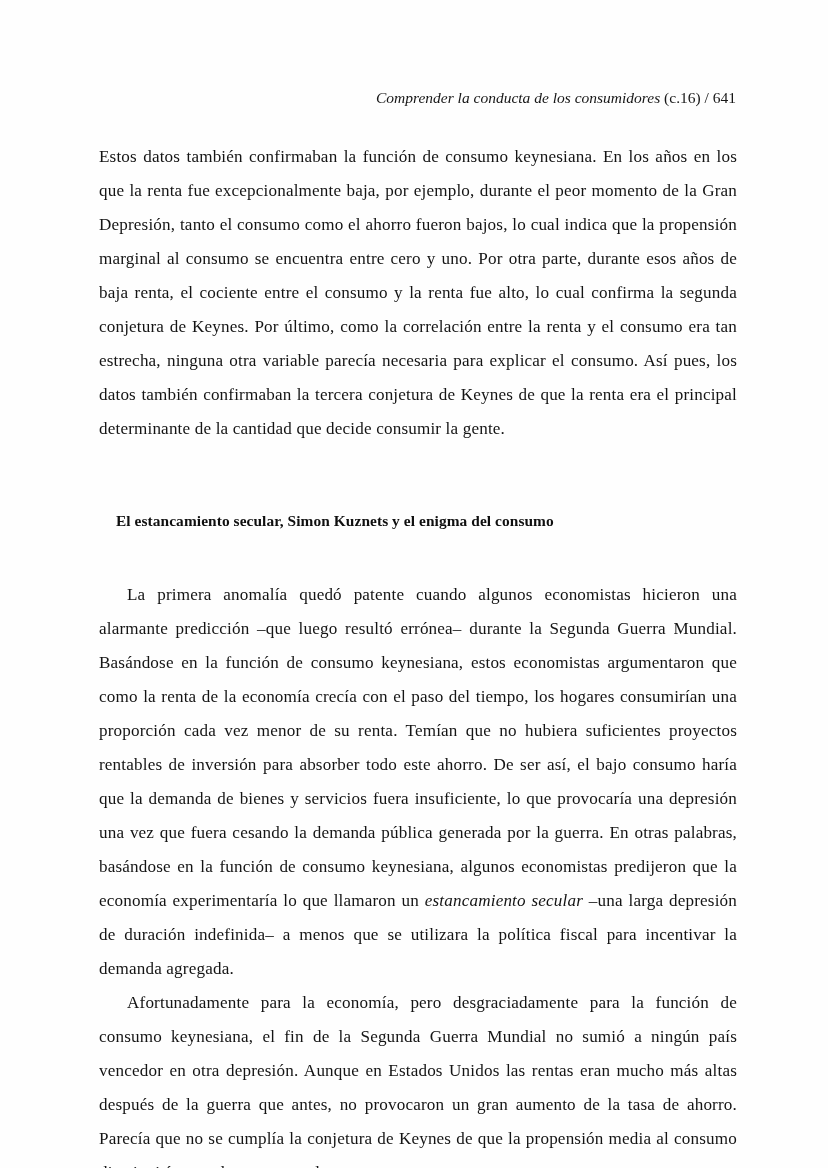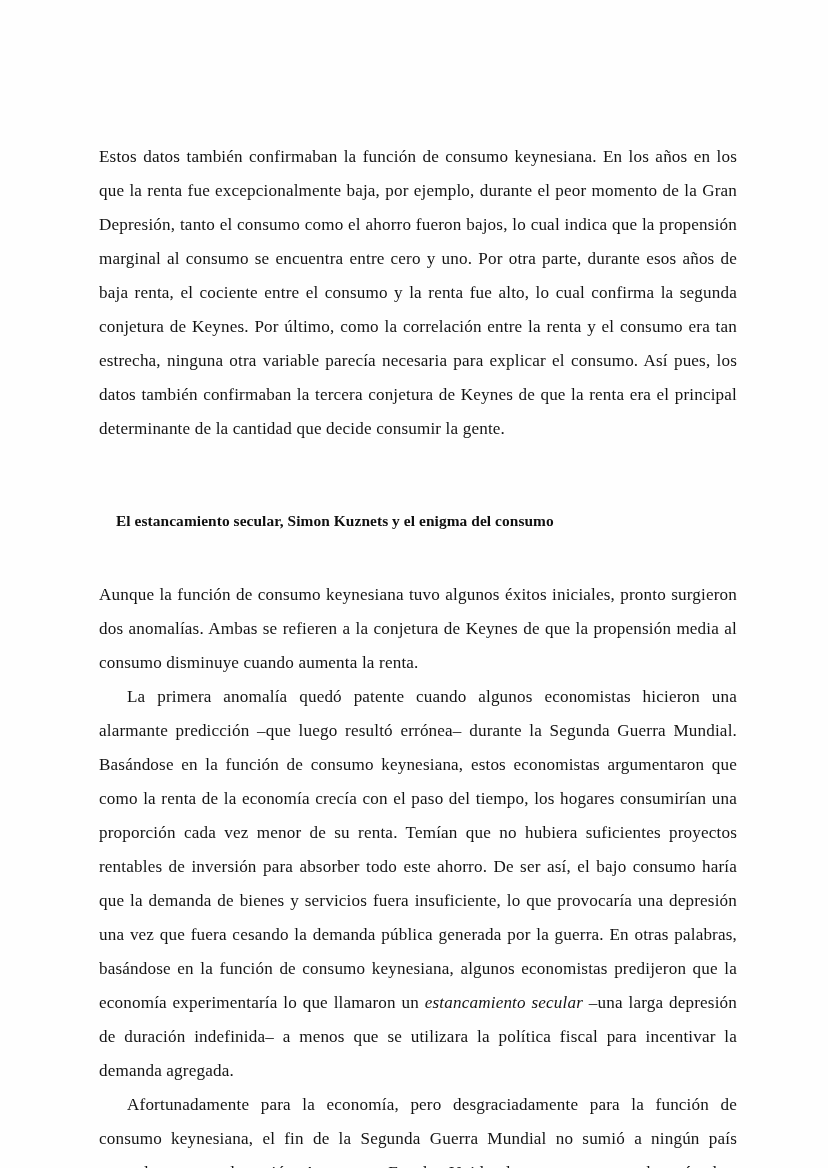--- a/index.html
+++ b/index.html
@@ -86,32 +86,34 @@
 
   em.term {
     font-style: italic;
   }
 </style>
 </head>
 <body>
 
 <div class="page">
 
+  <div class="running-head">
+    <span class="rh-title">Comprender la conducta de los consumidores</span><span class="rh-ref"> (c.16) / 641</span>
+  </div>
 
   <div class="text-column">
 
     <p class="body-text flush">Estos datos también confirmaban la función de consumo keynesiana. En los años en los que la renta fue excepcionalmente baja, por ejemplo, durante el peor momento de la Gran Depresión, tanto el consumo como el ahorro fueron bajos, lo cual indica que la propensión marginal al consumo se encuentra entre cero y uno. Por otra parte, durante esos años de baja renta, el cociente entre el consumo y la renta fue alto, lo cual confirma la segunda conjetura de Keynes. Por último, como la correlación entre la renta y el consumo era tan estrecha, ninguna otra variable parecía necesaria para explicar el consumo. Así pues, los datos también confirmaban la tercera conjetura de Keynes de que la renta era el principal determinante de la cantidad que decide consumir la gente.</p>
 
     <div class="spacer-before-heading"></div>
 
     <h2 class="section-heading">El estancamiento secular, Simon Kuznets y el enigma del consumo</h2>
 
     <div class="spacer-after-heading"></div>
 
-    <p class="body-text flush">Aunque la función de consumo keynesiana tuvo algunos éxitos iniciales, pronto surgieron dos anomalías. Ambas se refieren a la conjetura de Keynes de que la propensión media al consumo disminuye cuando aumenta la renta.</p>
 
     <p class="body-text indent"><span>La primera anomalía quedó patente cuando algunos economistas hicieron una alarmante predicción –que luego resultó errónea– durante la Segunda Guerra Mundial. Basándose en la función de consumo keynesiana, estos economistas argumentaron que como la renta de la economía crecía con el paso del tiempo, los hogares consumirían una proporción cada vez menor de su renta. Temían que no hubiera suficientes proyectos rentables de inversión para absorber todo este ahorro. De ser así, el bajo consumo haría que la demanda de bienes y servicios fuera insuficiente, lo que provocaría una depresión una vez que fuera cesando la demanda pública generada por la guerra. En otras palabras, basándose en la función de consumo keynesiana, algunos economistas predijeron que la economía experimentaría lo que llamaron un </span><em class="term">estancamiento secular</em><span> –una larga depresión de duración indefinida– a menos que se utilizara la política fiscal para incentivar la demanda agregada.</span></p>
 
     <p class="body-text indent">Afortunadamente para la economía, pero desgraciadamente para la función de consumo keynesiana, el fin de la Segunda Guerra Mundial no sumió a ningún país vencedor en otra depresión. Aunque en Estados Unidos las rentas eran mucho más altas después de la guerra que antes, no provocaron un gran aumento de la tasa de ahorro. Parecía que no se cumplía la conjetura de Keynes de que la propensión media al consumo disminuiría cuando aumentara la renta.</p>
 
 
   </div>
 </div>
 
 </body></html>

